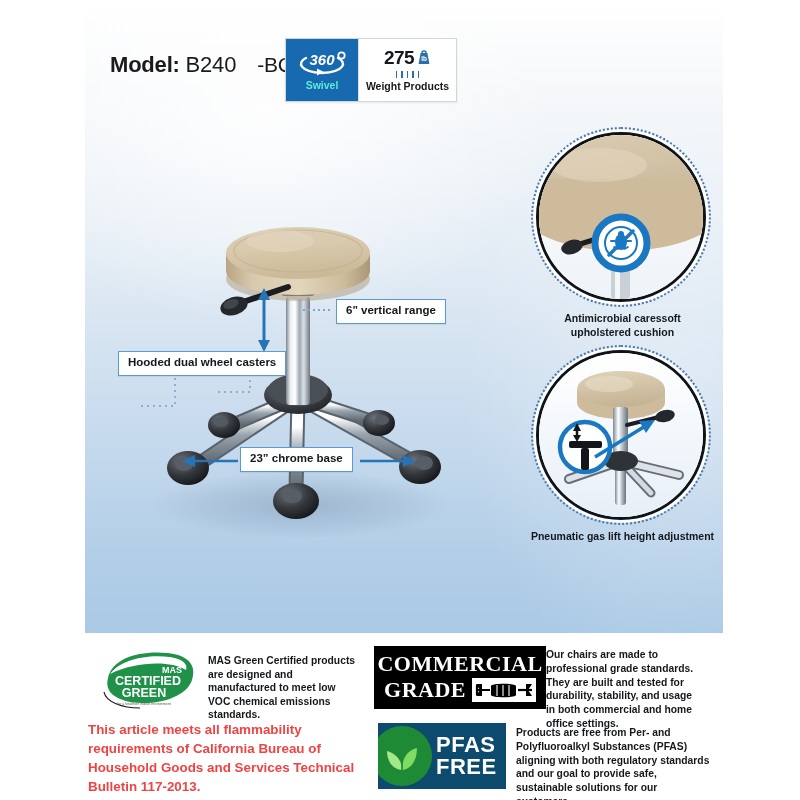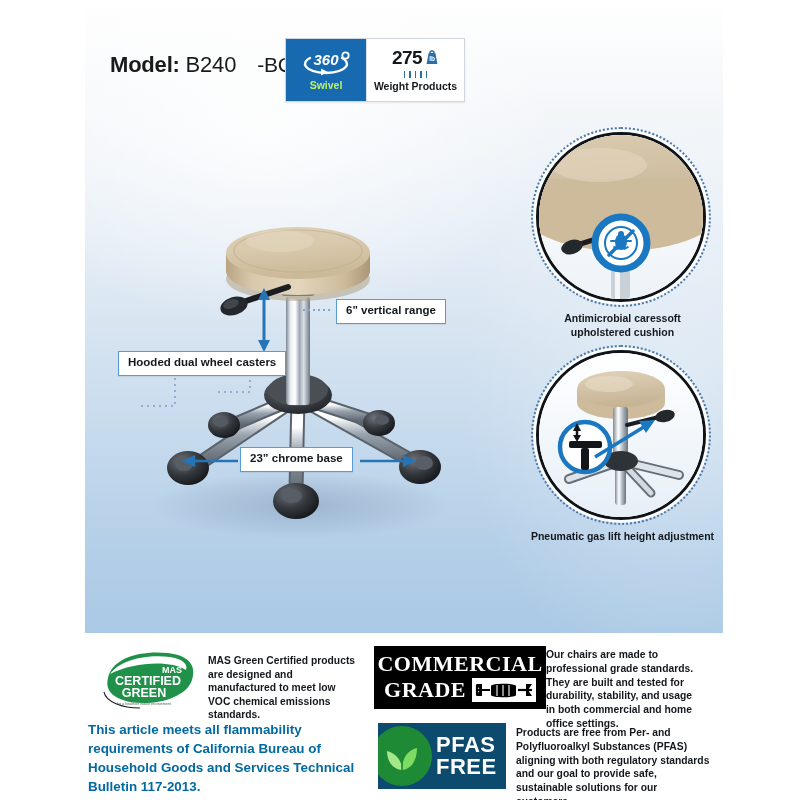--- a/index.html
+++ b/index.html
@@ -71,22 +71,22 @@
     width: 71px;
     height: 100%;
     display: flex;
     flex-direction: column;
     align-items: center;
     justify-content: center;
     box-sizing: border-box;
   }
   .spec-cell.blue {
     background: #1769b0;
-    color: #bef264;
-    width: 80px;
+    color: #5eead4;
+    width: 72px;
   }
   .spec-cell.white {
     background: #ffffff;
     color: #14181c;
     width: 98px;
     border-left: 1px solid #d9dfe5;
   }
   .swivel-glyph {
     position: relative;
     width: 58px;
@@ -207,21 +207,21 @@
     padding-top: 6px;
   }
 
   .flam-text {
     position: absolute;
     left: 88px;
     top: 84px;
     width: 270px;
     font-size: 13.4px;
     font-weight: bold;
-    color: #0369a1;
+    color: #ef4444;
     line-height: 1.42;
   }
 
   .commercial-badge {
     position: absolute;
     left: 374px;
     top: 646px;
     width: 172px;
     height: 63px;
     background: #000000;

